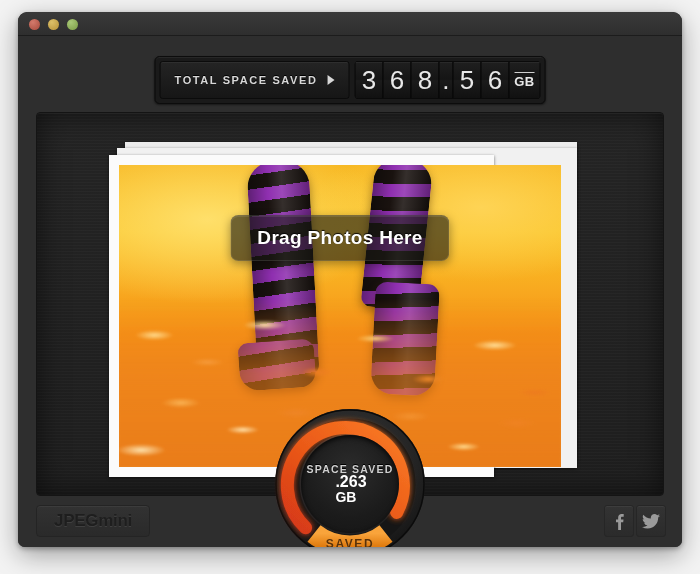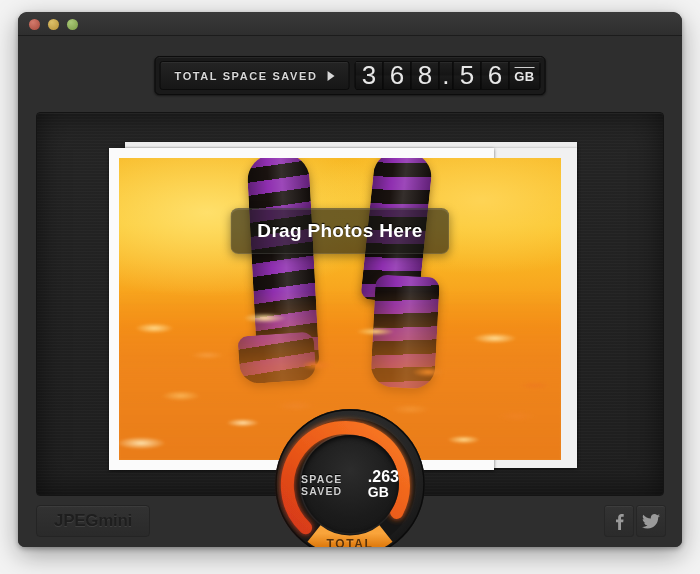--- a/index.html
+++ b/index.html
@@ -31,21 +31,21 @@
   .light.green  { background:radial-gradient(circle at 35% 30%,#a9c978,#7a9c44); }
 
   .body {
     position:absolute; left:0; top:24px; width:100%; height:511px;
     background:#2e2e2e;
   }
 
   
   .counterbar {
     position:absolute; left:50%; transform:translateX(-50%); top:20px;
-    height:39px; display:flex; align-items:stretch;
+    height:48px; display:flex; align-items:stretch;
     background:#1a1a1a;
     border:1px solid #0c0c0c;
     border-radius:5px;
     box-shadow:inset 0 1px 0 rgba(255,255,255,.06), 0 1px 2px rgba(0,0,0,.5);
     padding:4px;
     gap:5px;
   }
   .tss-btn {
     display:flex; align-items:center; gap:10px;
     padding:0 14px;
@@ -96,21 +96,21 @@
   }
 
   
   .stack { position:absolute; left:72px; top:29px; width:482px; height:340px; }
   .sheet {
     position:absolute; background:#f4f4f4;
     box-shadow:0 1px 3px rgba(0,0,0,.55);
   }
   .sheet.s3 { left:16px; top:0px;  width:452px; height:318px; background:#ededed; }
   .sheet.s2 { left:8px;  top:6px;  width:460px; height:320px; background:#f1f1f1; }
-  .sheet.s1 { left:0px;  top:6px; width:385px; height:322px; background:#fbfbfb; }
+  .sheet.s1 { left:0px;  top:13px; width:385px; height:322px; background:#fbfbfb; }
 
   .photo {
     position:absolute; left:10px; top:10px; width:442px; height:302px;
     overflow:hidden; background:#f5a623;
   }
   
   .ph-bg {
     position:absolute; inset:0;
     background:
       radial-gradient(ellipse 60% 40% at 20% 18%, rgba(255,225,110,.95), rgba(0,0,0,0) 70%),
@@ -198,21 +198,21 @@
   .dial {
     position:absolute; left:50%; transform:translateX(-50%);
     top:372px; width:152px; height:152px; z-index:20;
   }
   .dial svg { position:absolute; inset:0; }
   .dial-center {
     position:absolute; left:50%; top:50%; transform:translate(-50%,-50%);
     width:98px; height:98px; border-radius:50%;
     background:radial-gradient(circle at 50% 36%, #2c2c2c 0%, #1b1b1b 60%, #141414 100%);
     box-shadow:inset 0 2px 5px rgba(0,0,0,.8);
-    display:flex; flex-direction:row; align-items:center; justify-content:center;
+    display:flex; flex-direction:column; align-items:center; justify-content:center;
   }
   .ss-label {
     font-size:10.5px; font-weight:bold; letter-spacing:1.2px;
     color:#cfcfcf; text-shadow:0 -1px 0 #000;
     margin-bottom:-2px;
   }
   .ss-row { display:flex; align-items:flex-start; }
   .ss-int {
     font-size:37px; font-weight:300; color:#fff; line-height:.98;
     letter-spacing:-1px; text-shadow:0 1px 2px rgba(0,0,0,.7);
@@ -363,21 +363,21 @@
         <div class="dial-center">
           <div class="ss-label">SPACE SAVED</div>
           <div class="ss-row">
             <div class="ss-frac">
               <div class="ss-dec">.263</div>
               <div class="ss-unit">GB</div>
             </div>
           </div>
         </div>
 
-        <div class="stop-lbl">TOTAL</div>
+        <div class="stop-lbl">SAVED</div>
       </div>
 
       <div class="footer">
         <div class="logo">
           <span>JPEGmini</span>
         </div>
         <div class="social">
           <div class="sbtn">
             <svg width="9" height="17" viewBox="0 0 9 17">
               <path d="M6 17V9.3h2.2l.33-2.7H6V5c0-.78.2-1.3 1.3-1.3H8.7V1.12C8.4 1.08 7.6 1 6.6 1 4.55 1 3.15 2.3 3.15 4.68V6.6H1v2.7h2.15V17H6z"></path>

